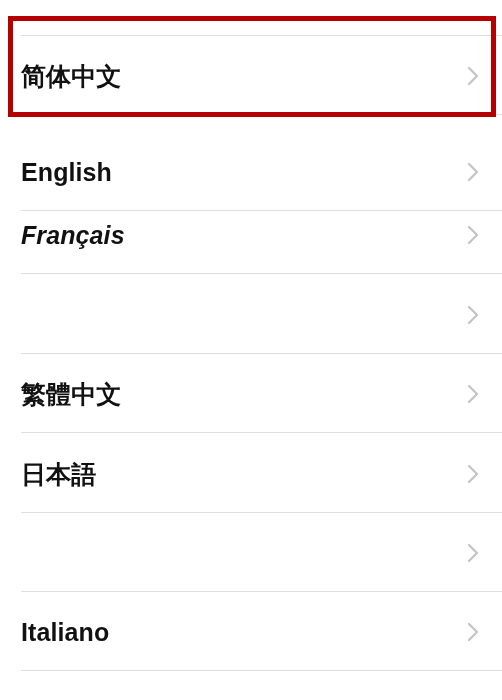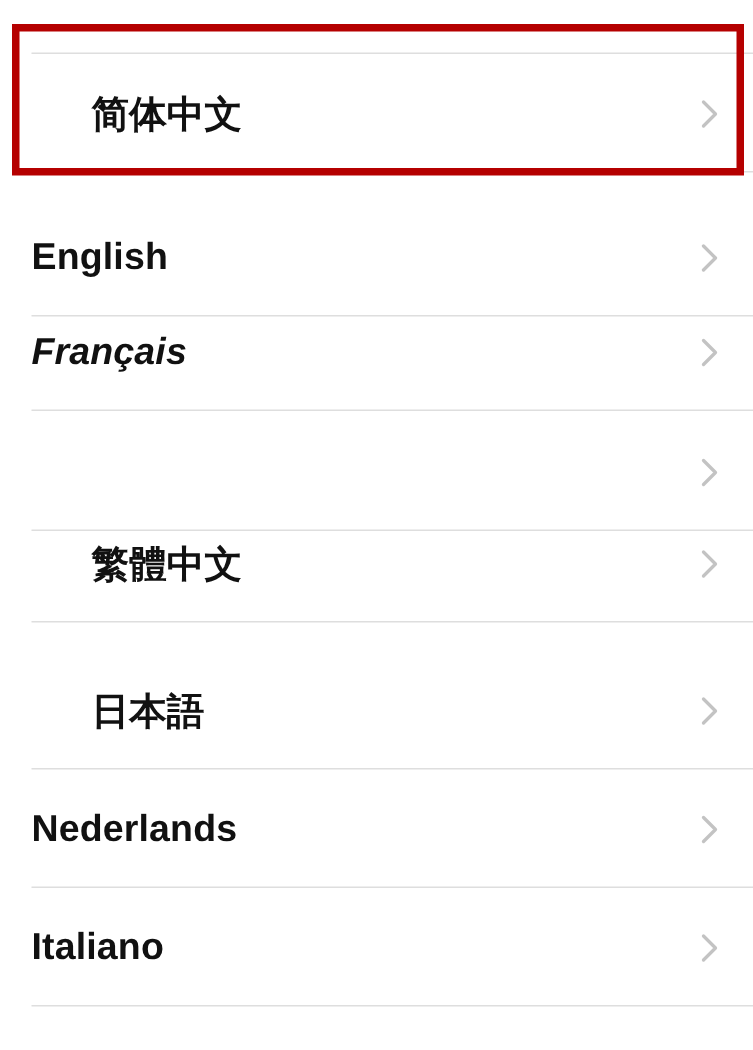--- a/index.html
+++ b/index.html
@@ -51,21 +51,20 @@
     font-weight: 600;
     color: #111111;
     letter-spacing: 0.1px;
     line-height: 1;
     white-space: nowrap;
   }
   .row-label.cjk {
     font-family: "DejaVu Sans", "Liberation Sans", sans-serif;
     font-weight: 700;
     font-size: 25px;
-    margin-left: 40px;
   }
   .chevron {
     position: absolute;
     right: 21px;
     top: 50%;
     transform: translateY(-50%);
     width: 16px;
     height: 26px;
     display: block;
   }
@@ -135,42 +134,41 @@
 
     <div class="row" style="top:275px;">
       <span class="chevron">
         <svg viewBox="0 0 16 26" xmlns="http://www.w3.org/2000/svg">
           <polyline points="4,5 12,13 4,21" fill="none" stroke="#c3c3c3" stroke-width="2.2" stroke-linecap="round" stroke-linejoin="round"></polyline>
         </svg>
       </span>
       <div class="row-rule"></div>
     </div>
 
-    <div class="row" style="top:336px;">
+    <div class="row" style="top:354px;">
       <span class="row-label cjk">繁體中文</span>
       <span class="chevron">
         <svg viewBox="0 0 16 26" xmlns="http://www.w3.org/2000/svg">
           <polyline points="4,5 12,13 4,21" fill="none" stroke="#c3c3c3" stroke-width="2.2" stroke-linecap="round" stroke-linejoin="round"></polyline>
         </svg>
       </span>
       <div class="row-rule"></div>
     </div>
 
     <div class="row" style="top:434px;">
       <span class="row-label cjk">日本語</span>
       <span class="chevron">
         <svg viewBox="0 0 16 26" xmlns="http://www.w3.org/2000/svg">
           <polyline points="4,5 12,13 4,21" fill="none" stroke="#c3c3c3" stroke-width="2.2" stroke-linecap="round" stroke-linejoin="round"></polyline>
         </svg>
       </span>
       <div class="row-rule"></div>
     </div>
 
     <div class="row" style="top:513px;">
-      <span class="row-label">Nederlands</span>
       <span class="chevron">
         <svg viewBox="0 0 16 26" xmlns="http://www.w3.org/2000/svg">
           <polyline points="4,5 12,13 4,21" fill="none" stroke="#c3c3c3" stroke-width="2.2" stroke-linecap="round" stroke-linejoin="round"></polyline>
         </svg>
       </span>
       <div class="row-rule"></div>
     </div>
 
     <div class="row" style="top:592px;">
       <span class="row-label">Italiano</span>

